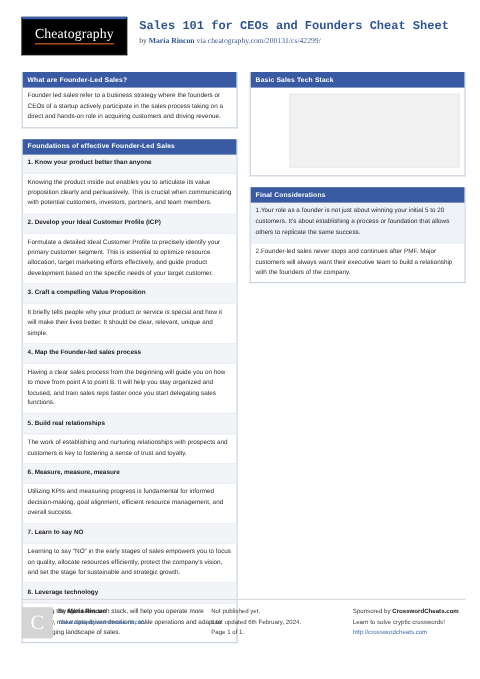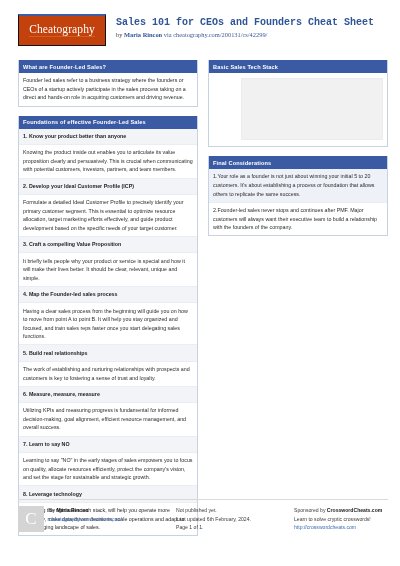--- a/index.html
+++ b/index.html
@@ -28,21 +28,21 @@
   .header {
     display: flex;
     align-items: flex-start;
     gap: 10px;
     height: 36px;
     margin-bottom: 10px;
   }
   .logo-box {
     width: 88px;
     height: 32px;
-    background: #c2410c;
+    background: #000000;
     border: 1px solid #111;
     border-top: 2px solid #3b5ca8;
     box-sizing: border-box;
     display: flex;
     align-items: center;
     justify-content: center;
     flex: 0 0 auto;
   }
   .logo-text {
     color: #ffffff;

